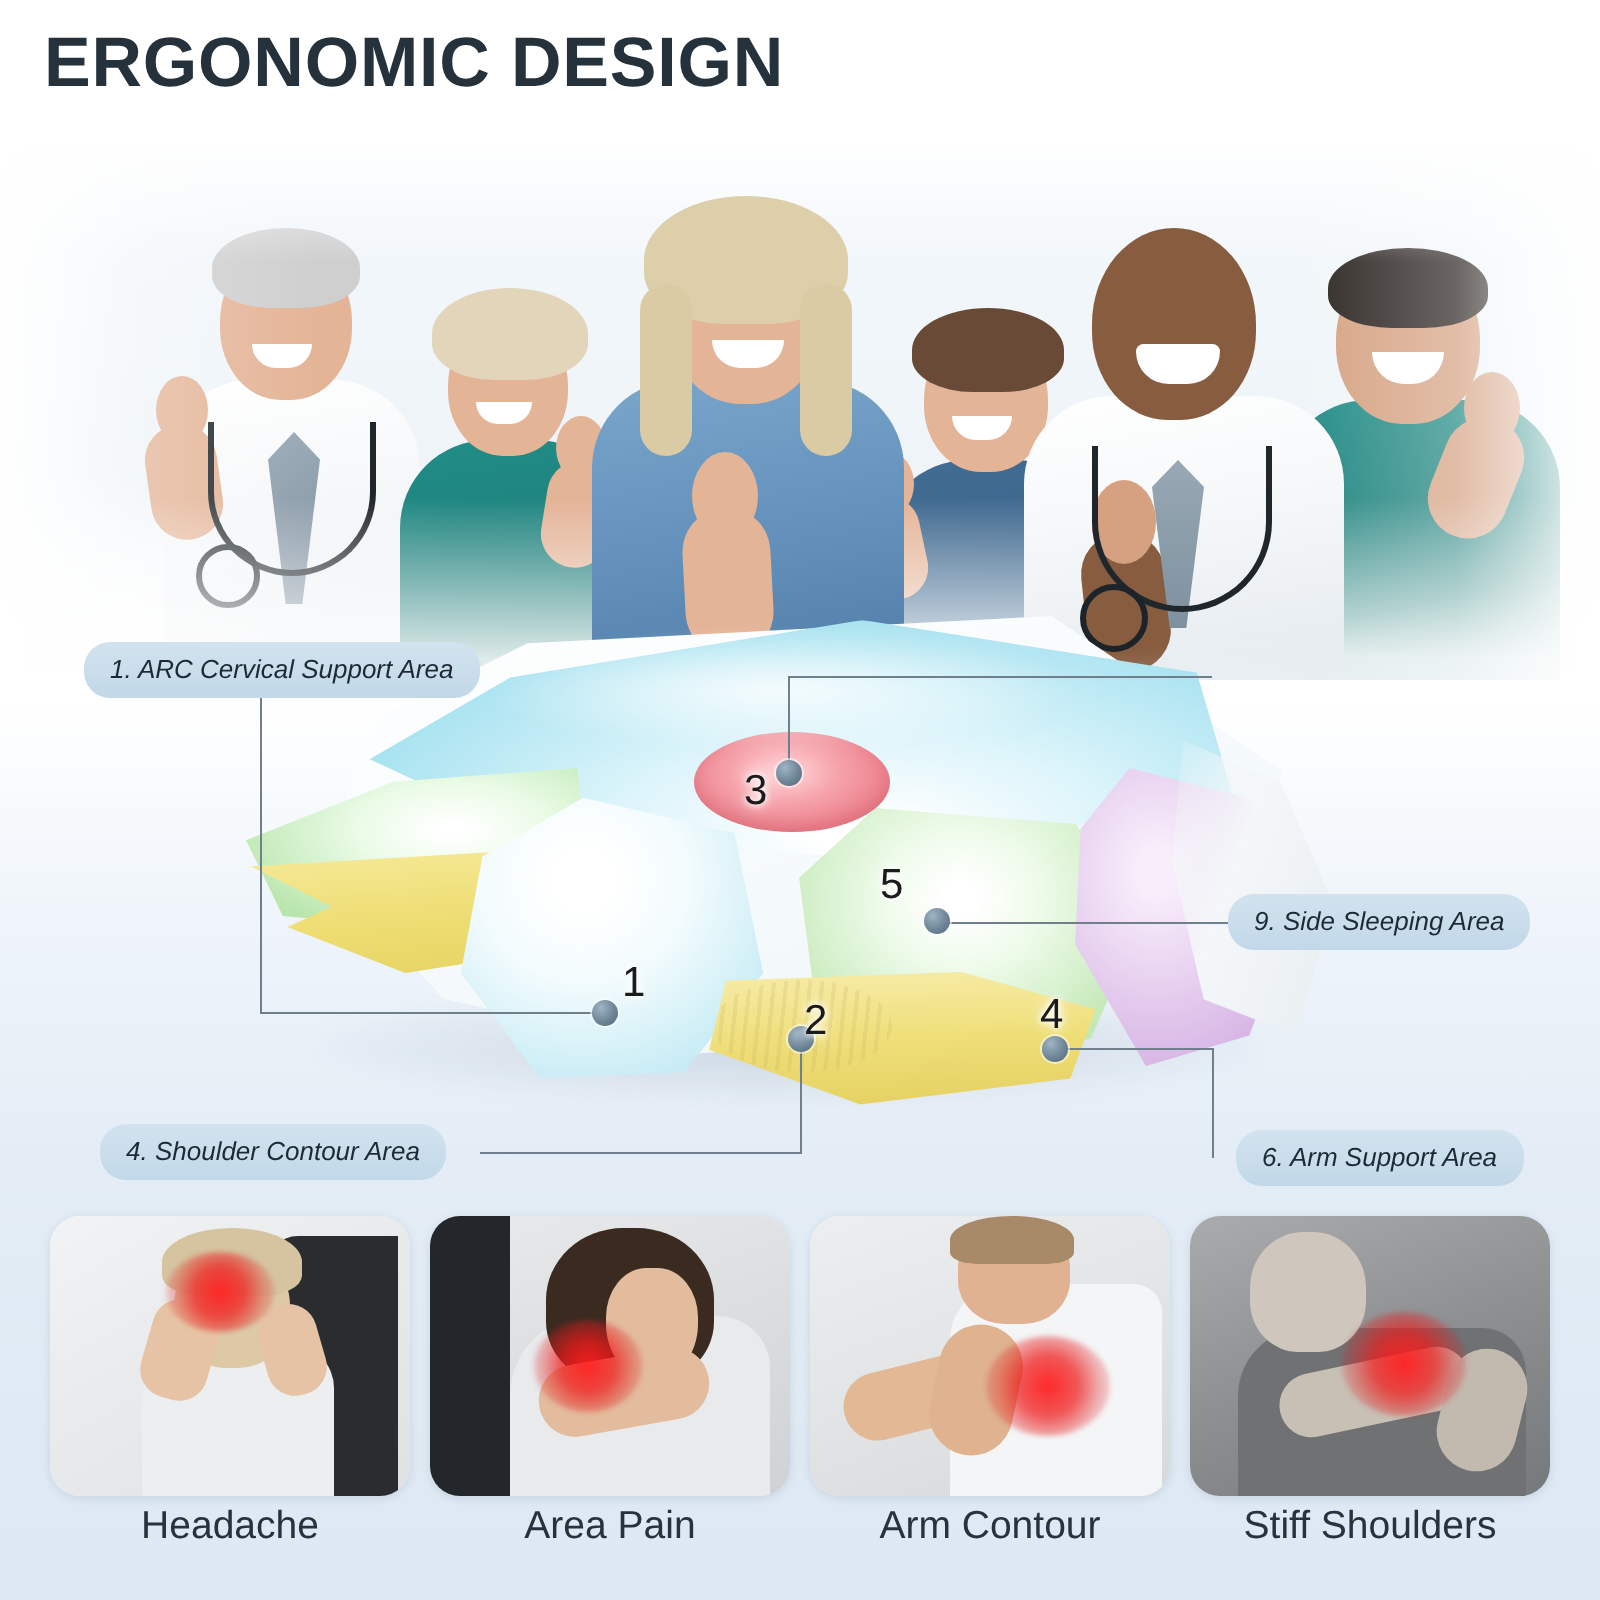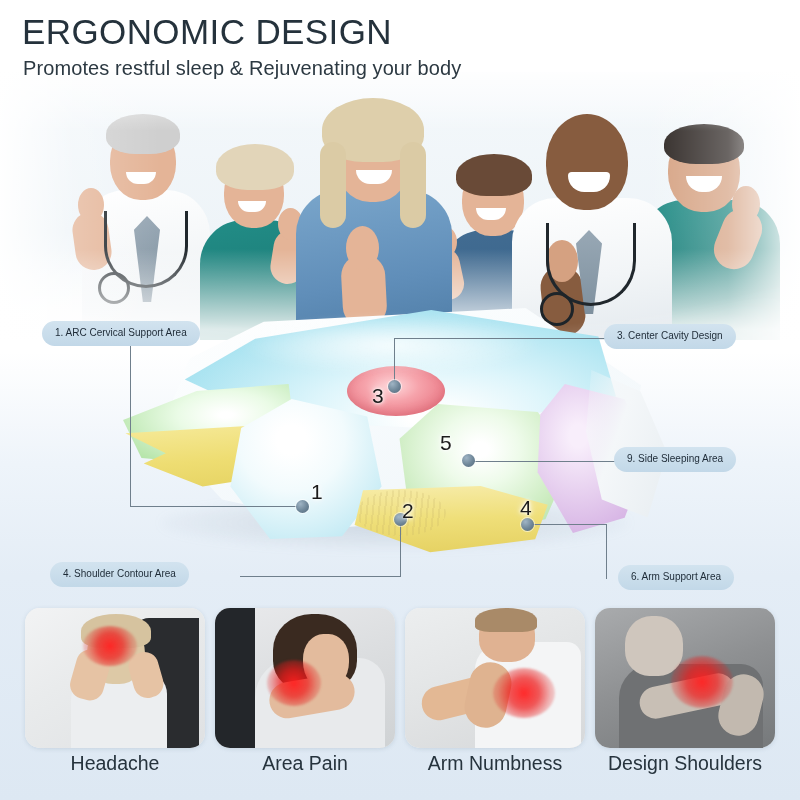--- a/index.html
+++ b/index.html
@@ -10,21 +10,21 @@
   }
   #page{
     position:relative;width:800px;height:800px;
     background:linear-gradient(180deg,#ffffff 0%,#ffffff 44%,#eef4fa 58%,#e4edf6 72%,#dde8f3 100%);
     overflow:hidden;
   }
 
   
   .hdr{position:absolute;left:20px;top:14px;z-index:40;}
   .hdr-title{
-    font-size:35px;font-weight:400;color:#25323c;letter-spacing:.4px;
+    font-size:35px;font-weight:700;color:#25323c;letter-spacing:.4px;
     line-height:1;margin:0 0 9px 2px;
   }
   .hdr-sub{font-size:20px;color:#2c3942;letter-spacing:.1px;line-height:1;margin-left:3px;}
 
   
   .band{
     position:absolute;left:0;top:72px;width:800px;height:268px;overflow:hidden;
     z-index:5;
     -webkit-mask-image:radial-gradient(120% 100% at 50% 45%,#000 52%,rgba(0,0,0,.45) 76%,rgba(0,0,0,0) 99%);
     mask-image:radial-gradient(120% 100% at 50% 45%,#000 52%,rgba(0,0,0,.45) 76%,rgba(0,0,0,0) 99%);
@@ -61,22 +61,22 @@
     position:absolute;left:40px;top:196px;width:470px;height:54px;border-radius:50%;
     background:radial-gradient(ellipse at 50% 50%,rgba(110,130,150,.22) 0%,rgba(130,150,170,.09) 55%,rgba(255,255,255,0) 78%);
     filter:blur(5px);
   }
   .pz{position:absolute;}
 
   
   .pill{
     position:absolute;z-index:32;
     background:linear-gradient(180deg,#d2e3ef 0%,#c2d8e8 100%);
-    color:#1d2a36;font-size:10px;line-height:1;
-    padding:7px 13px 8px;border-radius:13px;white-space:nowrap;
+    color:#1d2a36;font-size:13px;line-height:1;
+    padding:7px 13px 8px;border-radius:13px;white-space:nowrap;font-style:italic;
   }
   .lead{position:absolute;z-index:30;background:#6f7f8c;}
   .lead-h{height:1.3px;}
   .lead-v{width:1.3px;}
   .dot{
     position:absolute;z-index:34;width:13px;height:13px;border-radius:50%;
     background:radial-gradient(circle at 34% 30%,#9fb4c4 0%,#6e8698 55%,#53687a 100%);
     box-shadow:0 0 0 1px rgba(255,255,255,.55);
   }
   .num{
@@ -102,21 +102,20 @@
   }
   .limb{position:absolute;}
 </style>
 </head>
 <body>
 
 <div id="page">
 
   <div class="hdr">
     <div class="hdr-title">ERGONOMIC DESIGN</div>
-    <div class="hdr-sub">Promotes restful sleep &amp; Rejuvenating your body</div>
   </div>
 
   <div class="band">
     <div class="band-bg"></div>
 
     <div class="person" style="left:76px;width:140px;height:240px;">
       <div class="torso coat" style="left:6px;width:128px;height:150px;"></div>
       <div class="head skin" style="left:34px;bottom:140px;width:66px;height:78px;"></div>
       <div class="hair" style="left:30px;bottom:186px;width:74px;height:40px;background:#cfcfcf;"></div>
       <div class="smile" style="left:50px;bottom:156px;width:30px;height:12px;"></div>
@@ -237,21 +236,20 @@
   <div class="lead lead-h" style="left:130px;top:506px;width:172px;"></div>
   <div class="dot" style="left:296px;top:500px;"></div>
   <div class="num" style="left:311px;top:481px;">1</div>
 
   <div class="pill" style="left:50px;top:562px;">4. Shoulder Contour Area</div>
   <div class="lead lead-h" style="left:240px;top:576px;width:161px;"></div>
   <div class="lead lead-v" style="left:400px;top:520px;height:57px;"></div>
   <div class="dot" style="left:394px;top:513px;"></div>
   <div class="num" style="left:402px;top:500px;">2</div>
 
-  <div class="pill" style="left:604px;top:324px;">3. Center Cavity Design</div>
   <div class="lead lead-h" style="left:394px;top:338px;width:212px;"></div>
   <div class="lead lead-v" style="left:394px;top:338px;height:48px;"></div>
   <div class="dot" style="left:388px;top:380px;"></div>
   <div class="num" style="left:372px;top:385px;">3</div>
 
   <div class="pill" style="left:618px;top:565px;">6. Arm Support Area</div>
   <div class="lead lead-h" style="left:527px;top:524px;width:80px;"></div>
   <div class="lead lead-v" style="left:606px;top:524px;height:55px;"></div>
   <div class="dot" style="left:521px;top:518px;"></div>
   <div class="num" style="left:520px;top:497px;">4</div>
@@ -291,28 +289,28 @@
     <div class="card" style="left:405px;">
       <div class="cimg" style="background:linear-gradient(160deg,#eceeef 0%,#e2e4e5 50%,#d6d8da 100%);">
         <div class="limb" style="left:70px;top:34px;width:106px;height:106px;background:#f4f5f6;border-radius:28px 14px 0 0;"></div>
         <div class="limb" style="left:74px;top:2px;width:56px;height:52px;background:#e0b292;border-radius:46% 46% 42% 42%;"></div>
         <div class="limb" style="left:70px;top:0px;width:62px;height:24px;background:#a98a68;border-radius:50% 50% 24% 24%;"></div>
         <div class="limb" style="left:16px;top:72px;width:86px;height:34px;background:#e3b894;border-radius:20px;transform:rotate(-14deg);"></div>
         <div class="limb" style="left:62px;top:54px;width:42px;height:66px;background:#dfb390;border-radius:22px;transform:rotate(12deg);"></div>
         <div class="pain" style="left:88px;top:60px;width:62px;height:50px;"></div>
       </div>
     </div>
-    <div class="caption" style="left:405px;">Arm Numbness</div>
+    <div class="caption" style="left:405px;">Arm Contour</div>
 
     <div class="card" style="left:595px;">
       <div class="cimg" style="background:linear-gradient(160deg,#a9abad 0%,#8e9092 48%,#76797b 100%);">
         <div class="limb" style="left:24px;top:56px;width:144px;height:84px;background:#6f7173;border-radius:34px 22px 0 0;"></div>
         <div class="limb" style="left:30px;top:8px;width:58px;height:60px;background:#cfc6bd;border-radius:46% 46% 42% 42%;"></div>
         <div class="limb" style="left:44px;top:72px;width:96px;height:32px;background:#c8bfb5;border-radius:18px;transform:rotate(-12deg);"></div>
         <div class="limb" style="left:126px;top:66px;width:40px;height:62px;background:#c2b9af;border-radius:20px;transform:rotate(14deg);"></div>
         <div class="pain" style="left:76px;top:48px;width:62px;height:52px;"></div>
       </div>
     </div>
-    <div class="caption" style="left:595px;">Design Shoulders</div>
+    <div class="caption" style="left:595px;">Stiff Shoulders</div>
 
   </div>
 
 </div>
 
 </body></html>

